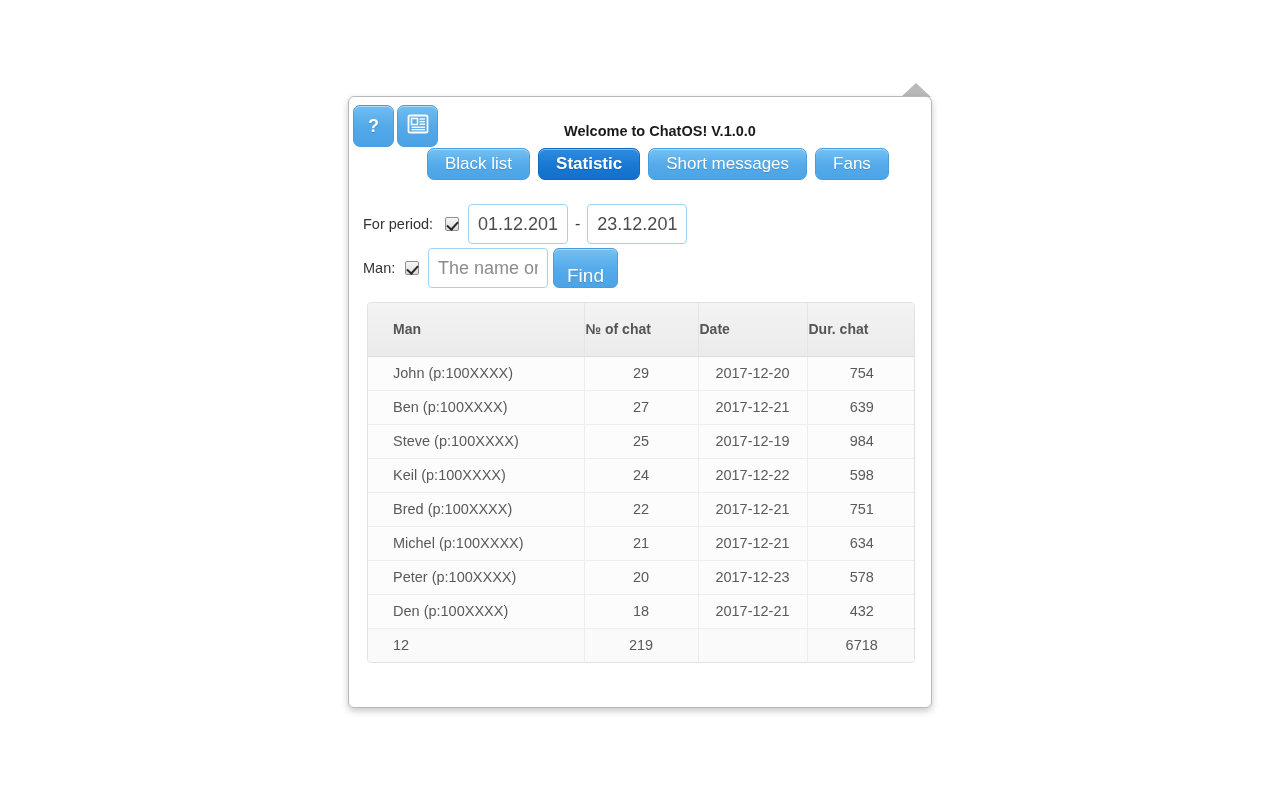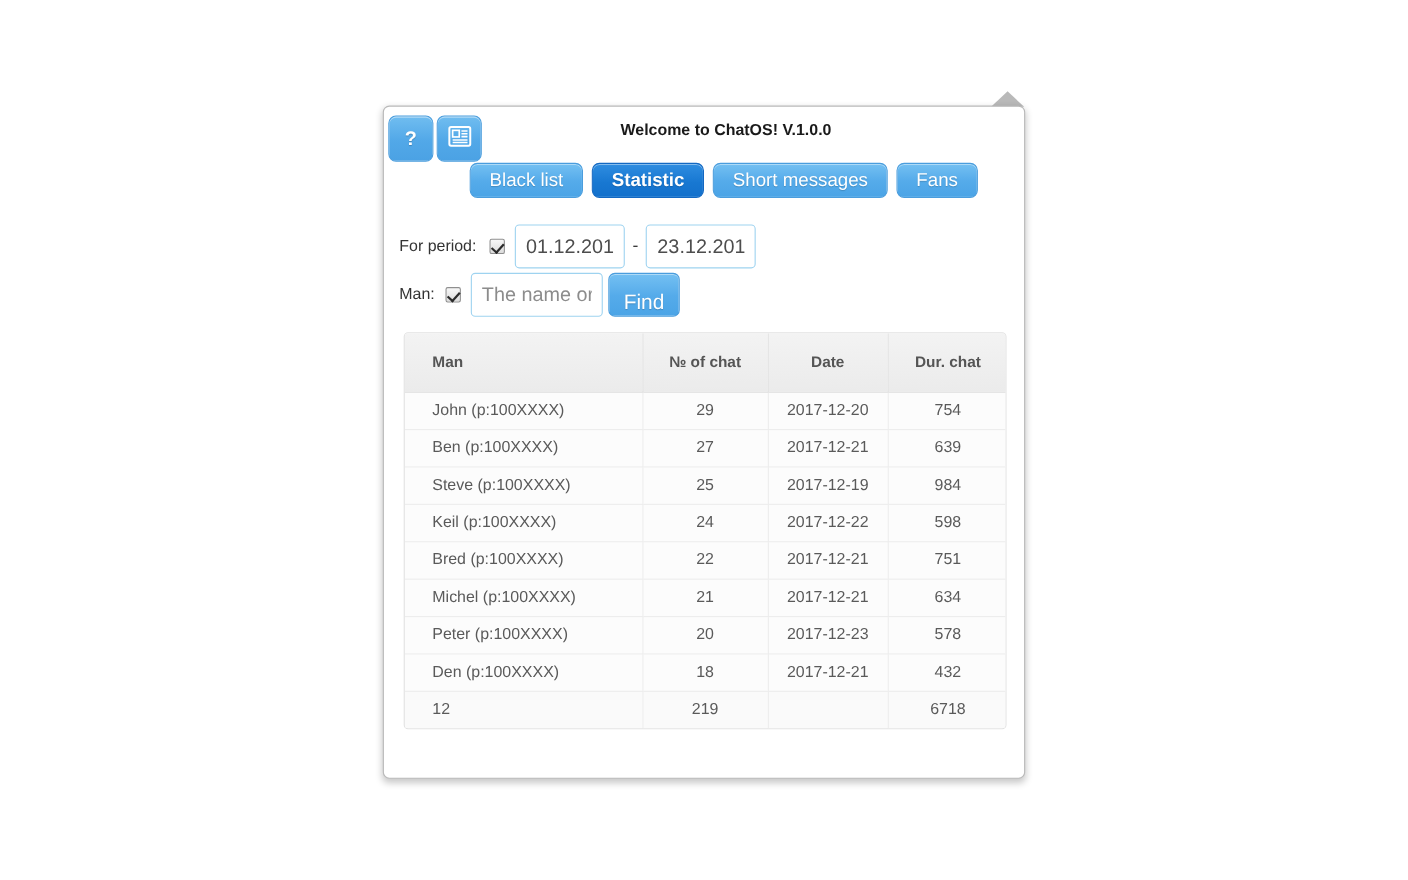--- a/index.html
+++ b/index.html
@@ -61,21 +61,21 @@
   .help-glyph {
     color: #ffffff;
     font-weight: bold;
     font-size: 18px;
     line-height: 1;
     text-shadow: 0 1px 1px rgba(0,0,0,0.22);
   }
 
   .title {
     position: absolute;
-    left: 0; right: 0; top: 14px;
+    left: 0; right: 0; top: 26px;
     text-align: center;
     font-size: 14.5px;
     font-weight: bold;
     color: #1a1a1a;
     padding-left: 40px;
   }
 
   
   .tabs {
     position: absolute;
@@ -183,21 +183,21 @@
     table-layout: fixed;
   }
   table.stat th {
     background: linear-gradient(to bottom, #f3f3f3, #ebebeb);
     font-size: 14px;
     font-weight: bold;
     color: #555555;
     height: 53px;
     border-right: 1px solid #e4e4e4;
     border-bottom: 1px solid #dcdcdc;
-    text-align: center;
+    text-align: left;
   }
   table.stat th.man-col { text-align: left; padding-left: 25px; }
   table.stat th:last-child { border-right: none; }
 
   table.stat td {
     height: 34px;
     font-size: 14.5px;
     color: #5a5a5a;
     border-right: 1px solid #ededed;
     border-bottom: 1px solid #ededed;

